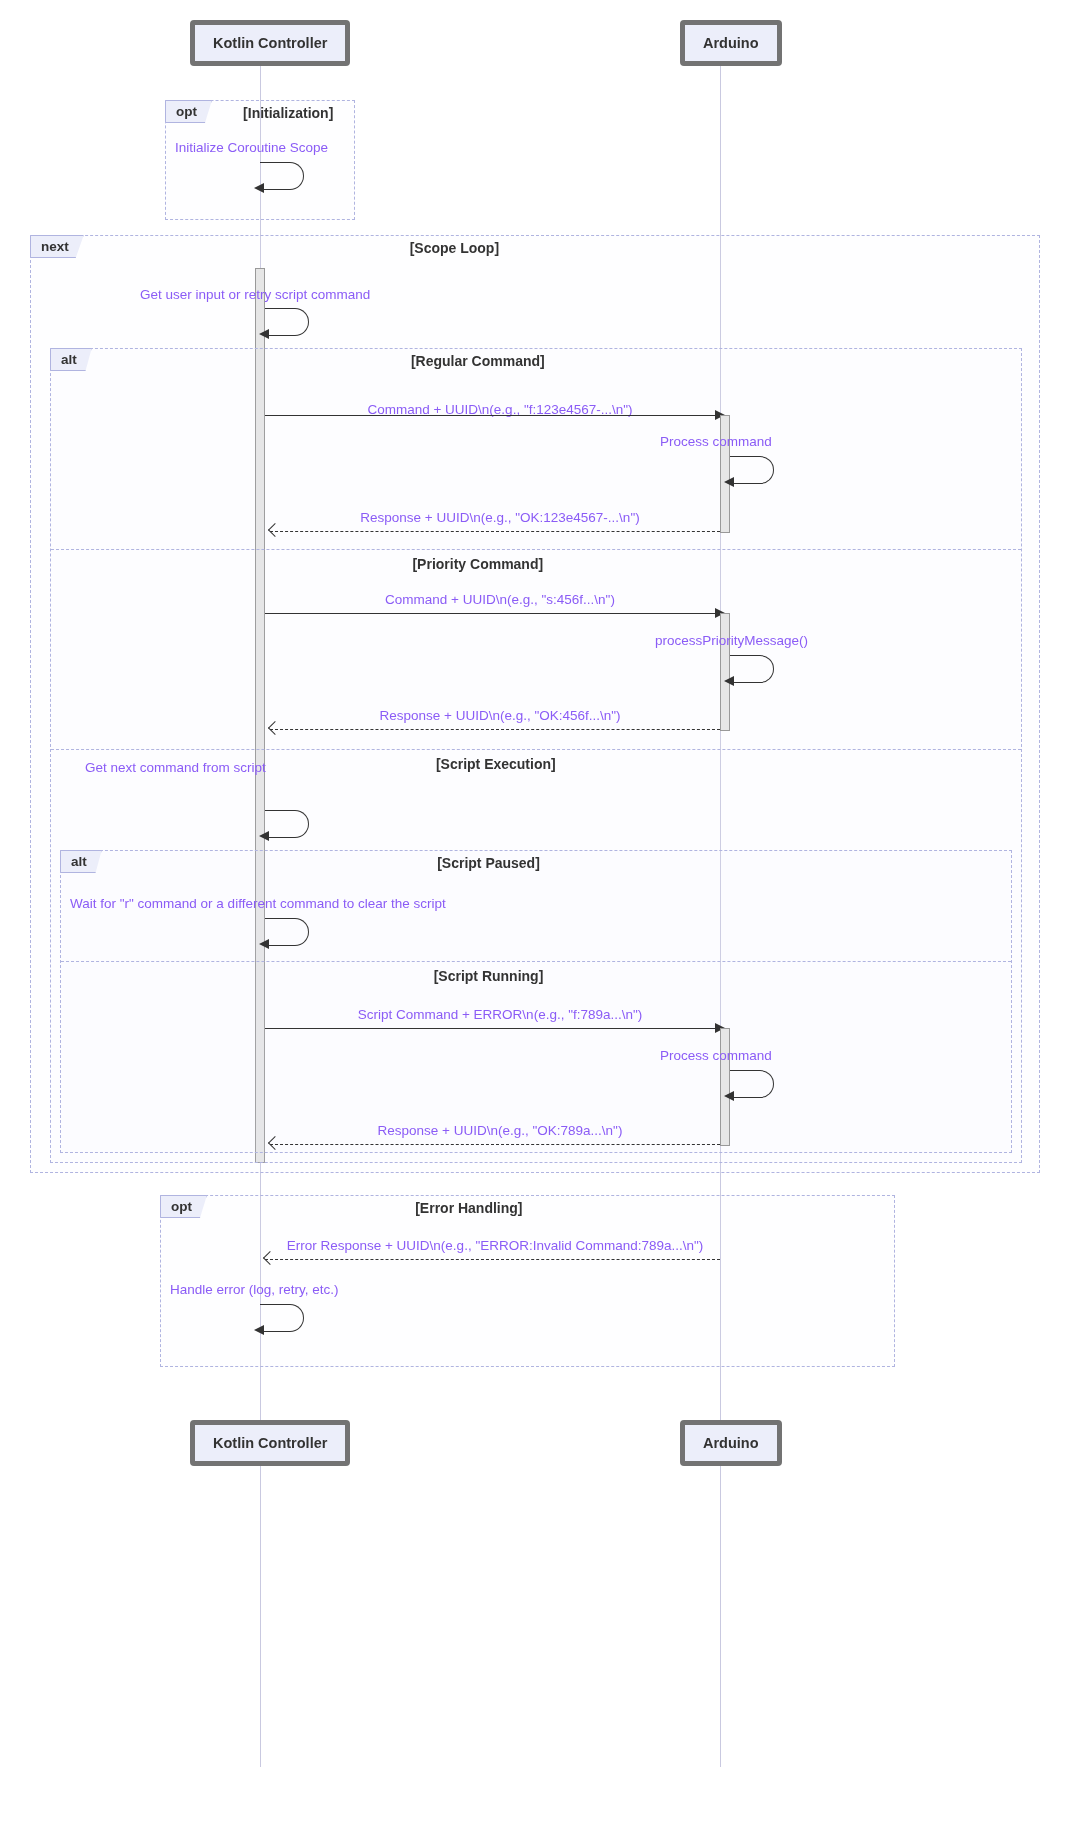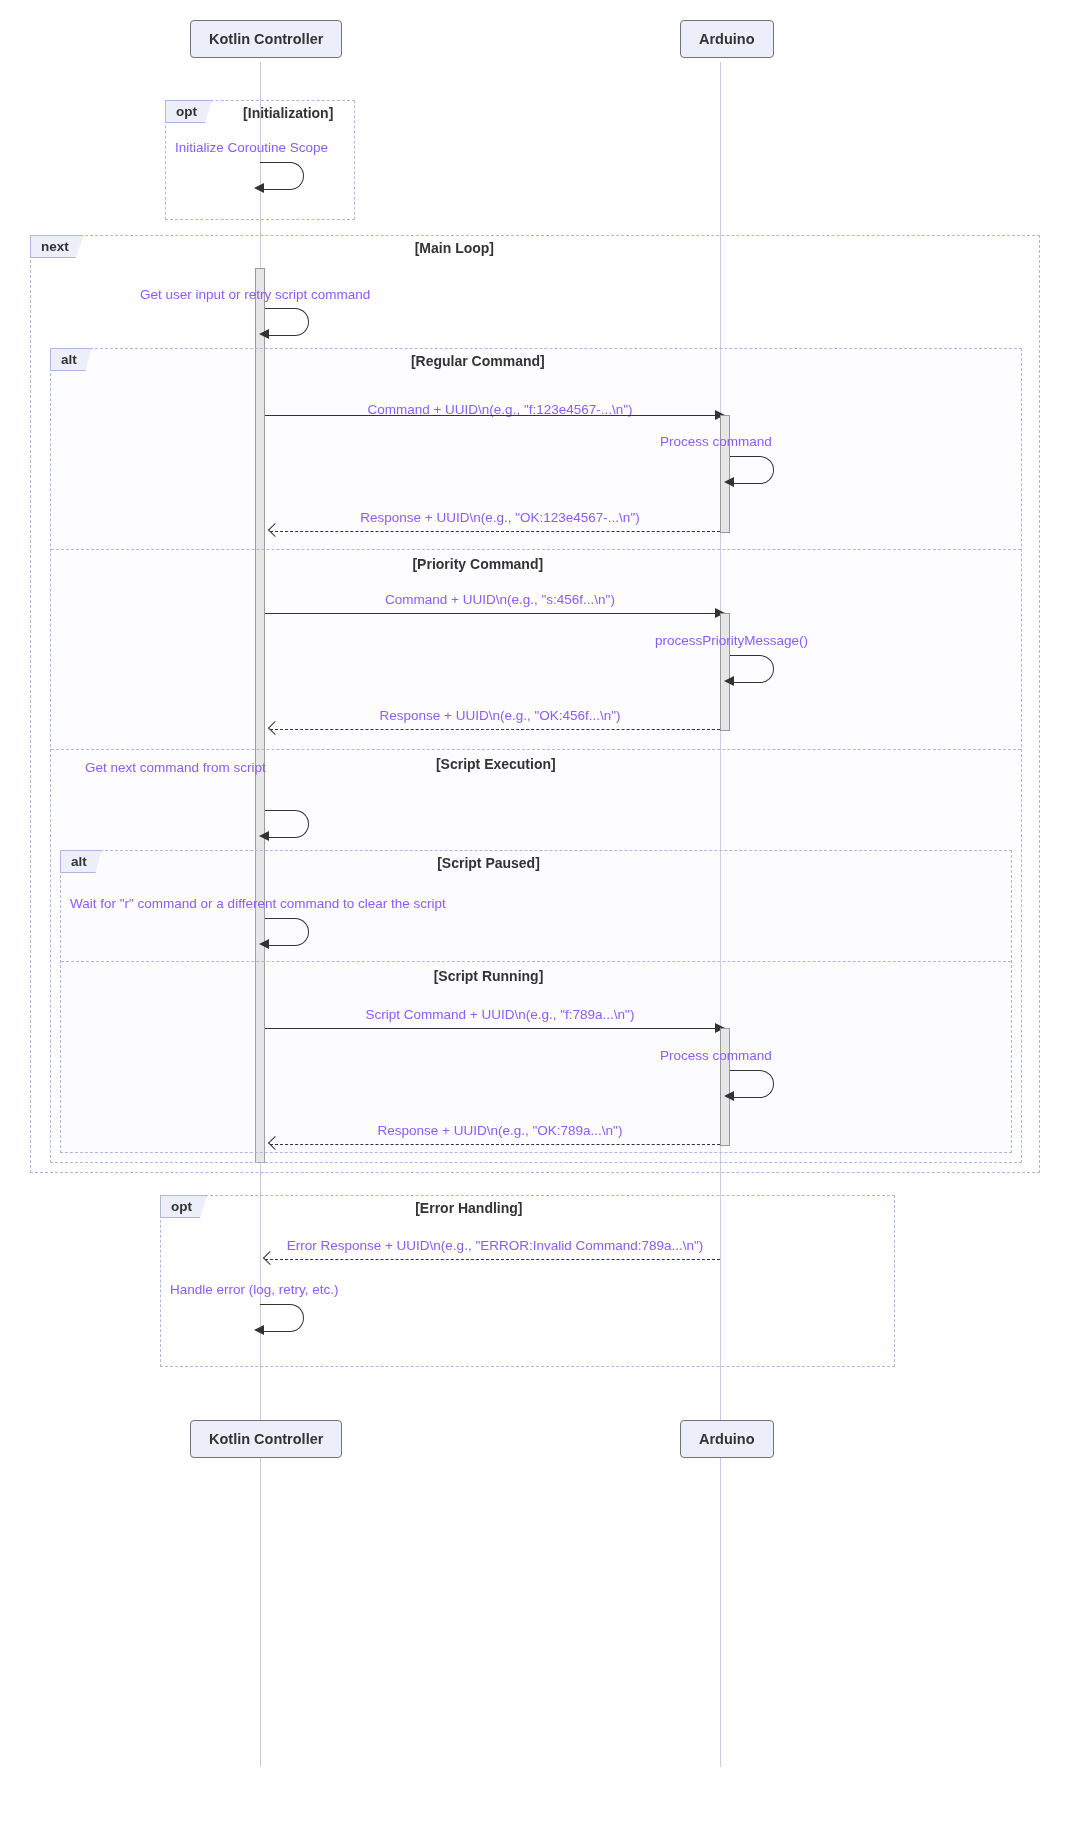--- a/index.html
+++ b/index.html
@@ -8,21 +8,21 @@
     background: #ffffff;
     padding: 20px;
     width: 1069px;
     position: relative;
     color: #333;
   }
   .canvas { position: relative; width: 1029px; height: 1789px; }
   .actor-box {
     position: absolute;
     background: #eceefa;
-    border: 1px solid #737373;
+    border: 5px solid #737373;
     border-radius: 4px;
     padding: 10px 18px;
     font-size: 14.5px;
     font-weight: 600;
     color: #333;
     text-align: center;
     white-space: nowrap;
   }
   .lifeline {
     position: absolute;
@@ -133,21 +133,21 @@
 
   <div class="frag" style="left:145px; top:80px; width:190px; height:120px;">
     <div class="frag-label">opt</div>
     <div class="frag-title" style="left:65%;">[Initialization]</div>
   </div>
   <div class="msg-label" style="left:155px; top:120px;">Initialize Coroutine Scope</div>
   <div class="selfloop" style="left:240px; top:142px;"></div>
 
   <div class="frag" style="left:10px; top:215px; width:1010px; height:938px;">
     <div class="frag-label">next</div>
-    <div class="frag-title" style="left:42%;">[Main Loop]</div>
+    <div class="frag-title" style="left:42%;">[Scope Loop]</div>
   </div>
 
   <div class="activation" style="left:235px; top:248px; height:895px;"></div>
 
   <div class="msg-label" style="left:120px; top:267px;">Get user input or retry script command</div>
   <div class="selfloop" style="left:245px; top:288px;"></div>
 
   <div class="frag" style="left:30px; top:328px; width:972px; height:815px;">
     <div class="frag-label">alt</div>
     <div class="frag-title" style="left:44%;">[Regular Command]</div>
@@ -185,21 +185,21 @@
   <div class="frag" style="left:40px; top:830px; width:952px; height:303px;">
     <div class="frag-label">alt</div>
     <div class="frag-title" style="left:45%;">[Script Paused]</div>
     <div class="frag-divider" style="top:110px;"></div>
     <div class="section-title" style="top:117px; left:45%;">[Script Running]</div>
   </div>
 
   <div class="msg-label" style="left:50px; top:876px;">Wait for "r" command or a different command to clear the script</div>
   <div class="selfloop" style="left:245px; top:898px;"></div>
 
-  <div class="msg-label" style="left:310px; top:987px; width:340px;">Script Command + UUID\n(e.g., "f:789a...\n")</div>
+  <div class="msg-label" style="left:310px; top:987px; width:340px;">Script Command + ERROR\n(e.g., "f:789a...\n")</div>
   <div class="arrow-solid" style="left:245px; top:1008px; width:450px;"></div>
   <div class="arrowhead right" style="left:695px; top:1003px;"></div>
   <div class="activation" style="left:700px; top:1008px; height:118px;"></div>
   <div class="msg-label" style="left:640px; top:1028px;">Process command</div>
   <div class="selfloop" style="left:710px; top:1050px;"></div>
   <div class="msg-label" style="left:330px; top:1103px; width:300px;">Response + UUID\n(e.g., "OK:789a...\n")</div>
   <div class="arrow-dashed" style="left:250px; top:1124px; width:450px;"></div>
   <div class="arrowhead open-left" style="left:250px; top:1118px;"></div>
 
   <div class="frag" style="left:140px; top:1175px; width:735px; height:172px;">

